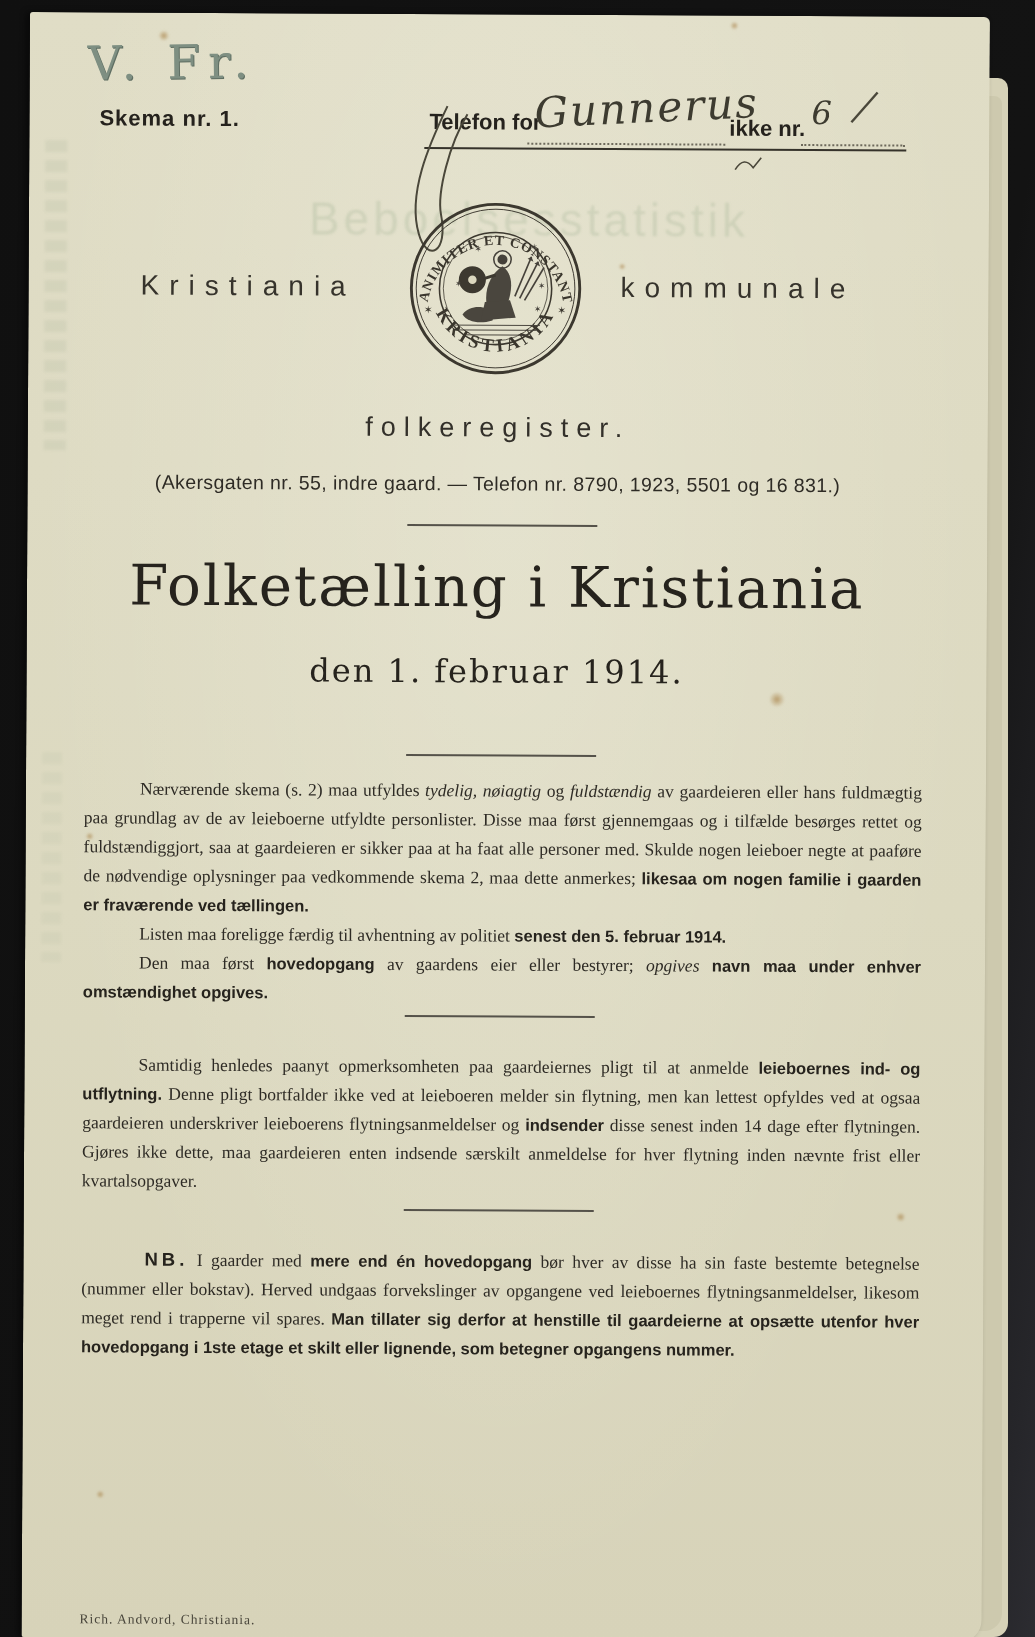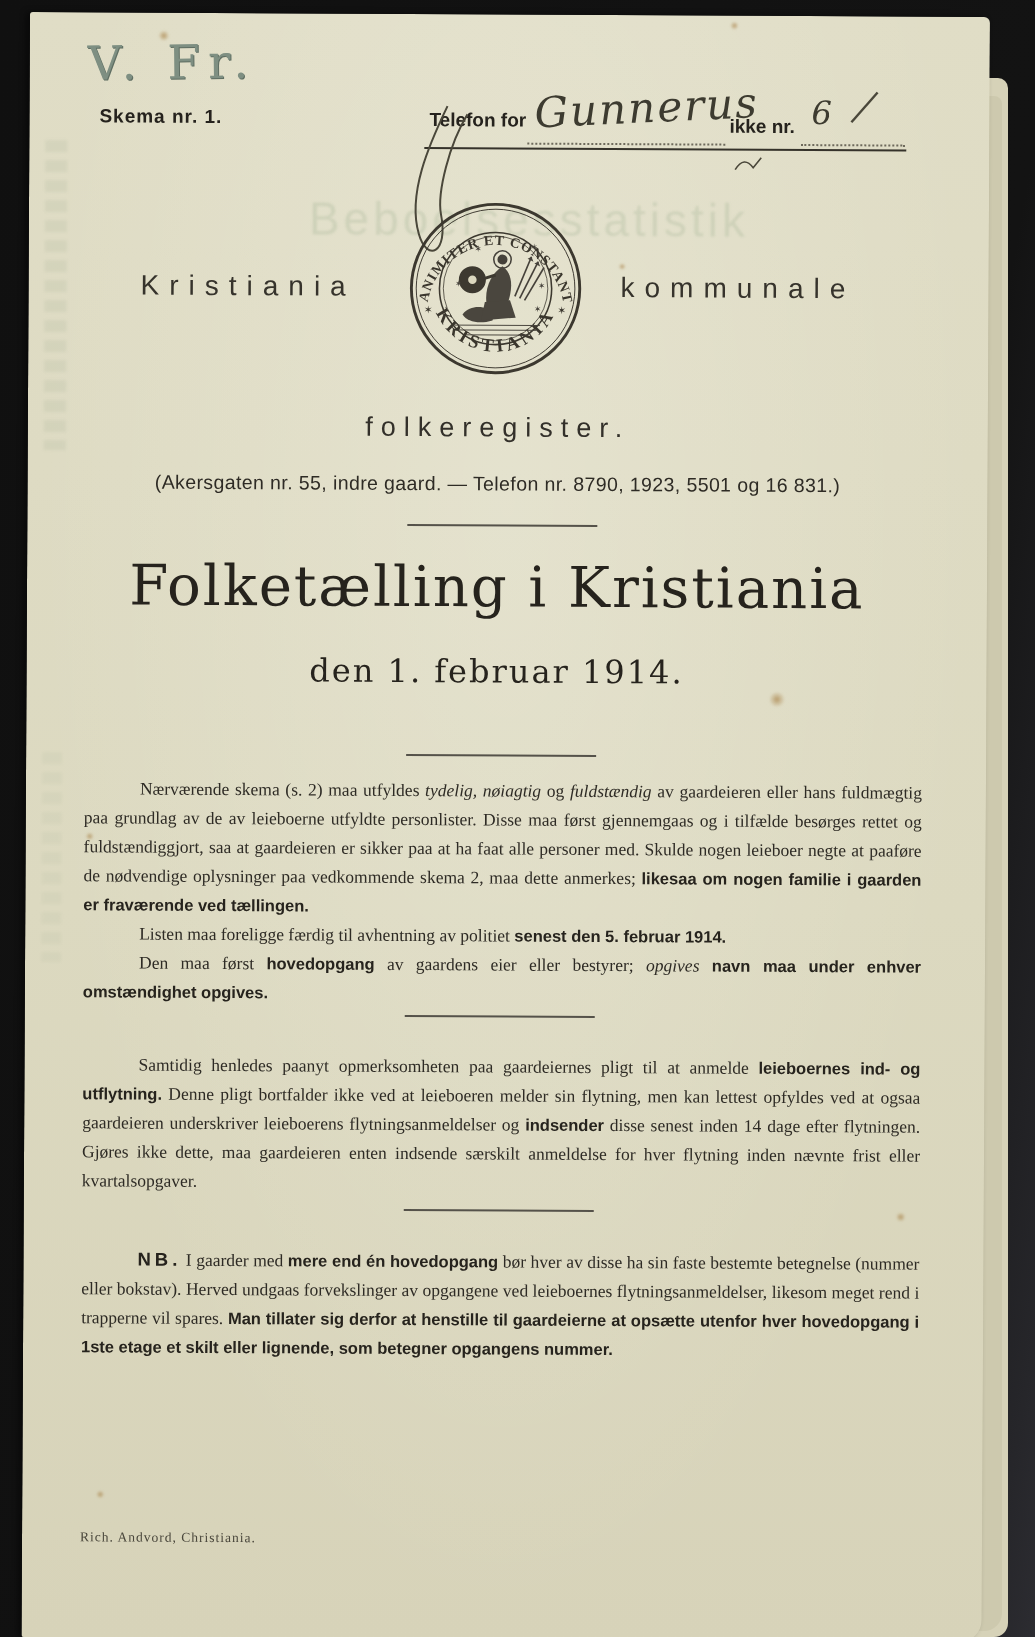--- a/index.html
+++ b/index.html
@@ -27,21 +27,21 @@
   .ghost-word{
     position:absolute;left:240px;top:178px;width:520px;text-align:center;
     font-family:"Liberation Sans", sans-serif;font-size:46px;letter-spacing:4px;
     color:rgba(130,155,120,0.20);filter:blur(1px);
   }
   .stamp{
     position:absolute;left:58px;top:22px;
     font-family:"DejaVu Serif", serif;font-size:47px;letter-spacing:8px;
     color:#7e8f82;text-shadow:1px 1px 0 #5f6e62;transform:rotate(-1deg);
   }
-  .label-bold{font-family:"Liberation Sans", sans-serif;font-weight:bold;font-size:19px;color:#25221d;}
+  .label-bold{font-family:"Liberation Sans", sans-serif;font-weight:bold;font-size:22px;color:#25221d;}
   .skema{position:absolute;left:70px;top:93px;letter-spacing:1px;}
   .husliste{position:absolute;left:400px;top:95px;}
   .gatenr{position:absolute;left:700px;top:100px;}
   .hand{
     font-family:"DejaVu Serif", serif;font-style:italic;color:#3d3b30;
   }
   .hand-street{position:absolute;left:505px;top:68px;font-size:42px;letter-spacing:2px;transform:rotate(-3deg);}
   .hand-number{position:absolute;left:782px;top:78px;font-size:32px;}
   .line-solid{position:absolute;left:395px;top:133px;width:482px;border-top:2px solid #35322a;}
   .line-dot1{position:absolute;left:498px;top:128px;width:198px;border-top:2px dotted #6e6a5c;}
@@ -80,23 +80,23 @@
     font-family:"Liberation Serif", serif;font-size:17.5px;line-height:29px;color:#2e2b25;
     text-align:justify;
   }
   .tb1{top:762px;}
   .tb2{top:1038px;}
   .tb3{top:1232px;}
   .textblock p{margin:0;text-indent:56px;}
   .textblock p+p{margin-top:0;}
   span.b{font-family:"Liberation Sans", sans-serif;font-weight:bold;font-size:16.5px;color:#26231d;}
   span.bi{font-weight:normal;font-style:italic;}
-  span.nb{font-family:"Liberation Sans", sans-serif;font-weight:bold;font-size:18.5px;letter-spacing:4px;color:#26231d;}
+  span.nb{font-family:"Liberation Sans", sans-serif;font-weight:bold;font-size:18.5px;letter-spacing:4px;color:#26231d;margin-left:7px;}
   .footer{
-    position:absolute;left:58px;top:1517px;
+    position:absolute;left:58px;top:1599px;
     font-family:"Liberation Serif", serif;font-size:13.5px;letter-spacing:1px;color:#4a473c;
   }
   .pen{position:absolute;stroke:#4a473a;fill:none;}
 </style>
 </head>
 <body>
 
 <div class="sheet sheet2"></div>
 <div class="sheet sheet3"></div>
 

